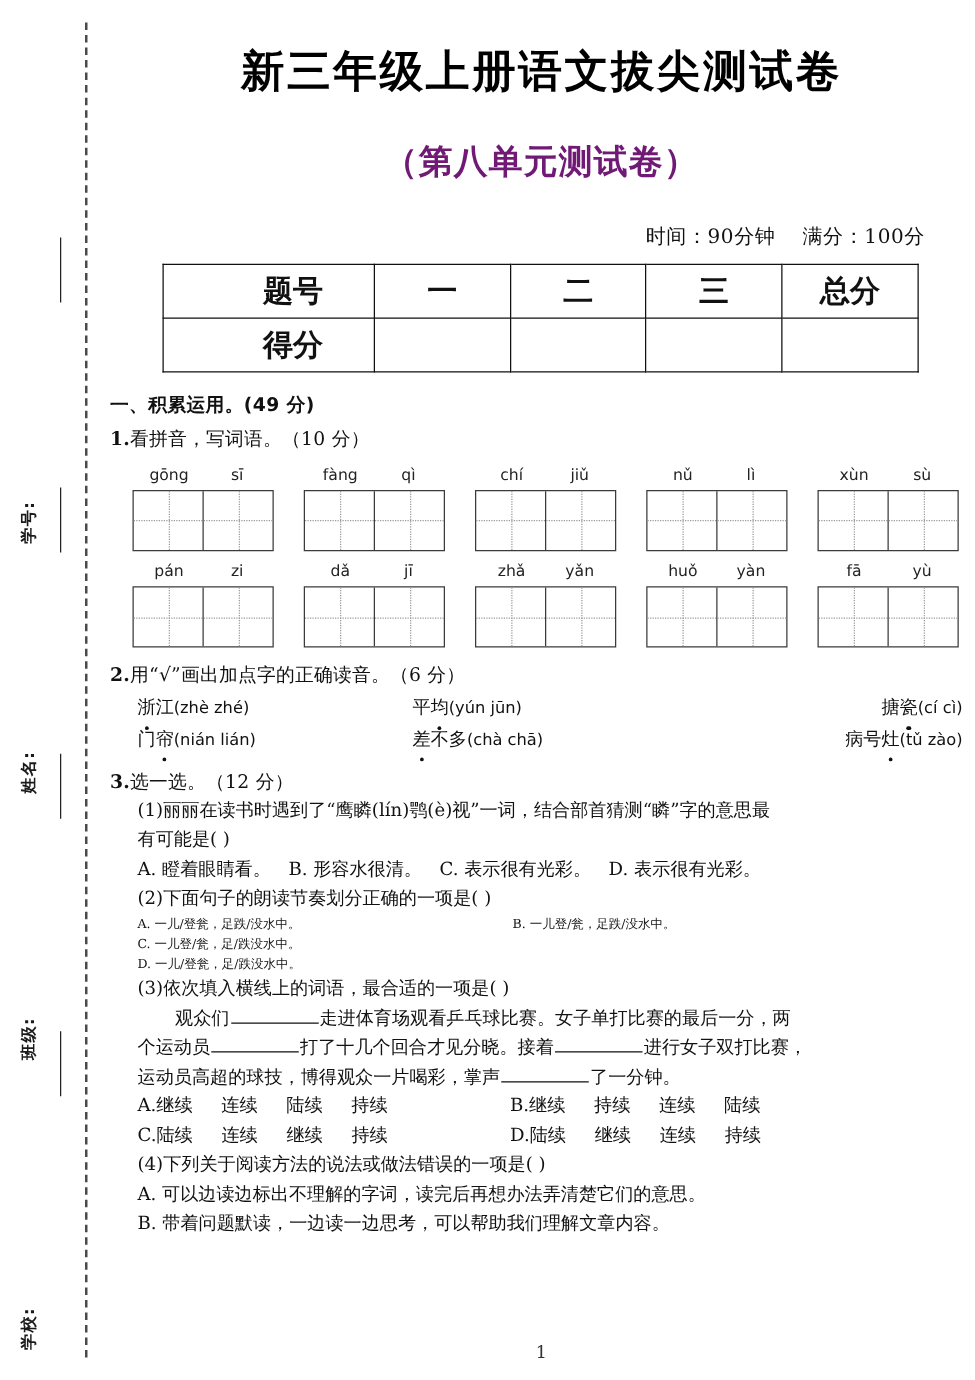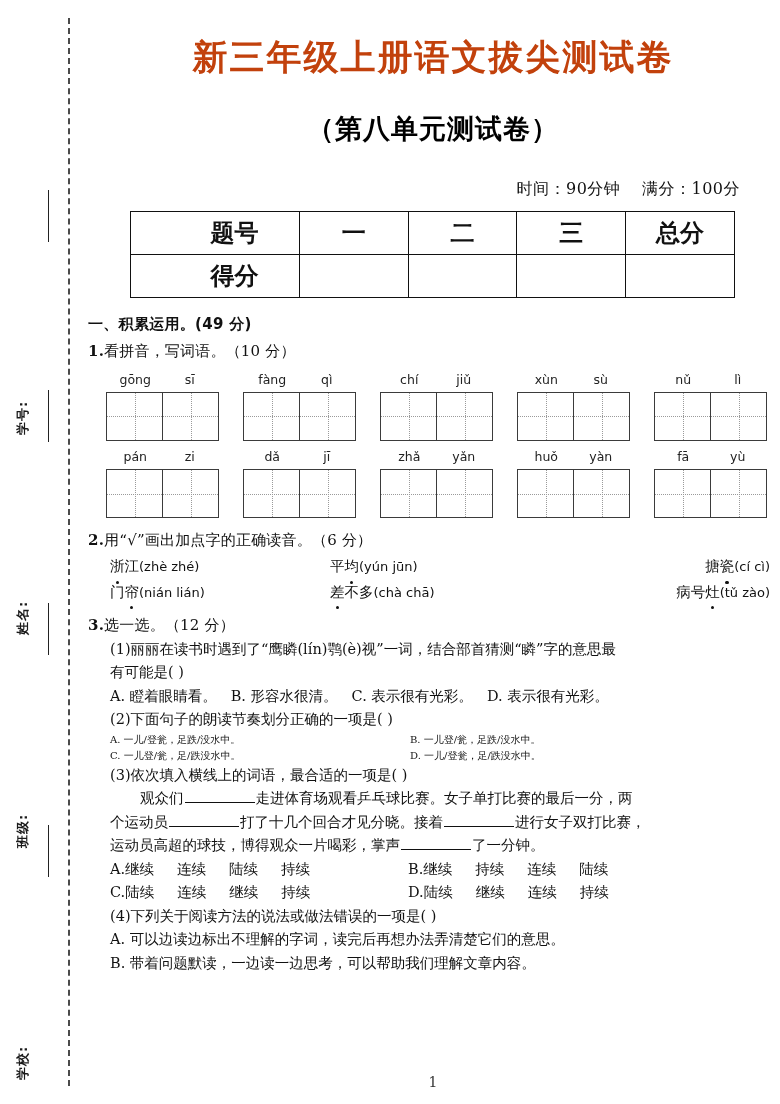--- a/index.html
+++ b/index.html
@@ -67,31 +67,31 @@
   }
 
   .title {
     text-align: center;
     font-family: "DejaVu Serif", "Liberation Serif", serif;
     font-size: 35px;
     font-weight: 700;
     letter-spacing: 2px;
     margin: 0;
     padding-top: 34px;
-    color: #c2410c;
+    color: #000000;
   }
   .subtitle {
     text-align: center;
     font-family: "DejaVu Serif", "Liberation Serif", serif;
     font-size: 27px;
     font-weight: 700;
     letter-spacing: 1px;
     margin: 0;
     padding-top: 30px;
-    color: #000000;
+    color: #701a75;
   }
 
   .exam-meta {
     text-align: right;
     font-size: 16px;
     padding-top: 32px;
     padding-right: 40px;
     letter-spacing: 0.5px;
   }
   .exam-meta span { margin-left: 16px; }
@@ -352,32 +352,32 @@
           <span>chí</span>
           <span>jiǔ</span>
         </div>
         <div class="tzg">
             <div class="tzg-cell"></div>
             <div class="tzg-cell"></div>
           </div>
       </div>
       <div class="pinyin-cellgroup">
         <div class="pinyin-text">
+          <span>nǔ</span>
+          <span>lì</span>
+        </div>
+        <div class="tzg">
+            <div class="tzg-cell"></div>
+            <div class="tzg-cell"></div>
+          </div>
+      </div>
+      <div class="pinyin-cellgroup">
+        <div class="pinyin-text">
           <span>xùn</span>
           <span>sù</span>
-        </div>
-        <div class="tzg">
-            <div class="tzg-cell"></div>
-            <div class="tzg-cell"></div>
-          </div>
-      </div>
-      <div class="pinyin-cellgroup">
-        <div class="pinyin-text">
-          <span>nǔ</span>
-          <span>lì</span>
         </div>
         <div class="tzg">
             <div class="tzg-cell"></div>
             <div class="tzg-cell"></div>
           </div>
       </div>
     </div>
 
     <div class="pinyin-row">
       <div class="pinyin-cellgroup">
@@ -453,21 +453,21 @@
         <span class="opt">A. 瞪着眼睛看。</span><span class="opt">B. 形容水很清。</span><span class="opt">C. 表示很有光彩。</span><span class="opt" style="margin-right:0;">D. 表示很有光彩。</span>
       </div>
     </div>
 
     <div class="indent1">
       <div>(2)下面句子的朗读节奏划分正确的一项是(      )</div>
       <div class="opt-row opt-2col" style="padding-left:0;">
         <span class="opt">A. 一儿/登瓮，足跌/没水中。</span>
         <span class="opt">B. 一儿登/瓮，足跌/没水中。</span>
       </div>
-      <div class="opt-row opt-2col" style="padding-left:0;">
+      <div class="opt-row opt-2col" style="padding-left:0;flex-direction:column;">
         <span class="opt">C. 一儿登/瓮，足/跌没水中。</span>
         <span class="opt">D. 一儿/登瓮，足/跌没水中。</span>
       </div>
     </div>
 
     <div class="indent1">
       <div>(3)依次填入横线上的词语，最合适的一项是(      )</div>
 
       <div class="para-indent"><span>观众们</span><span class="blank-line"></span><span>走进体育场观看乒乓球比赛。女子单打比赛的最后一分，两</span></div>
 

